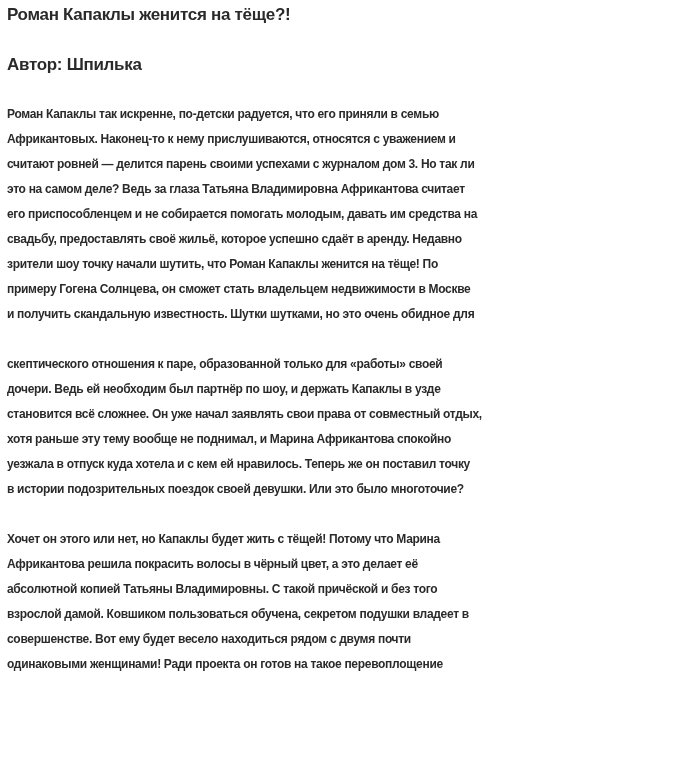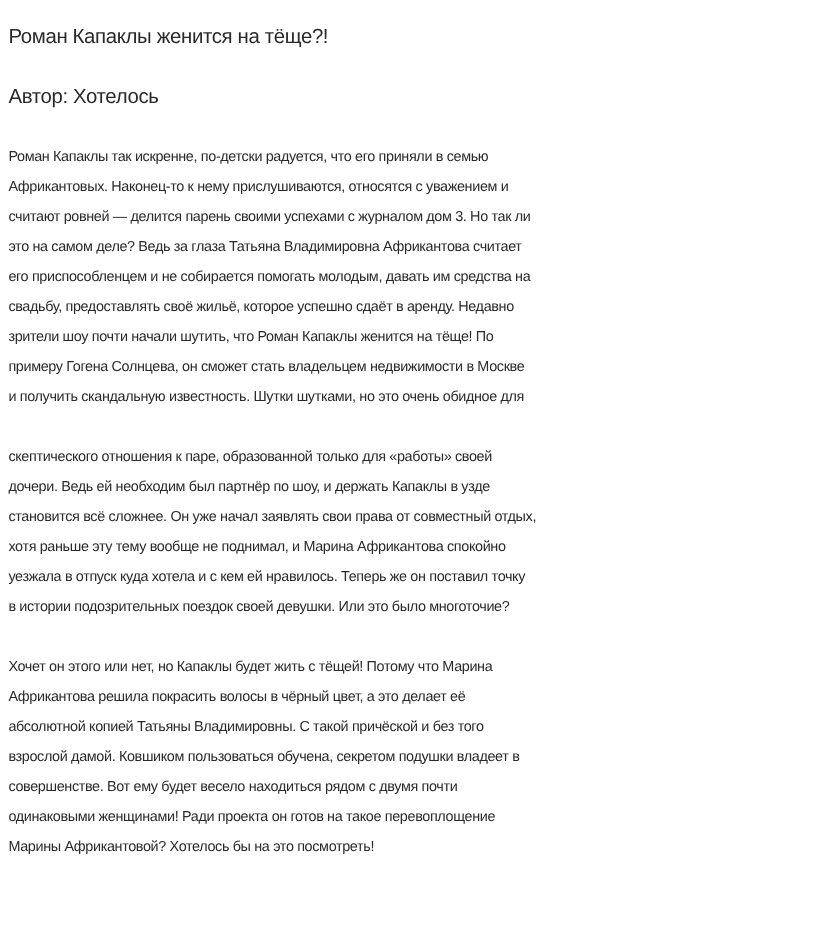--- a/index.html
+++ b/index.html
@@ -11,21 +11,22 @@
     width: 699px;
     height: 784px;
     overflow: hidden;
     font-family: "Liberation Sans", "DejaVu Sans", sans-serif;
     color: #2a2a2a;
   }
   .article {
     padding: 2px 8px 0 7px;
   }
   .block {
-    margin: 16px 0 25px 0;
+    margin: 0 0 25px 0;
+    font-weight: bold;
   }
   .line {
     font-size: 12px;
     line-height: 25px;
     letter-spacing: -0.3px;
     white-space: nowrap;
   }
   .title .line,
   .author .line {
     font-size: 17px;
@@ -34,47 +35,46 @@
 </head>
 <body style="background: rgb(255, 255, 255); color: rgb(42, 42, 42);">
 
 <div class="article">
 
   <div class="block title">
     <div class="line">Роман Капаклы женится на тёще?!</div>
   </div>
 
   <div class="block author">
-    <div class="line">Автор: Хотелось</div>
+    <div class="line">Автор: Шпилька</div>
   </div>
 
   <div class="block paragraph">
     <div class="line">Роман Капаклы так искренне, по-детски радуется, что его приняли в семью</div>
     <div class="line">Африкантовых. Наконец-то к нему прислушиваются, относятся с уважением и</div>
     <div class="line">считают ровней — делится парень своими успехами с журналом дом 3. Но так ли</div>
     <div class="line">это на самом деле? Ведь за глаза Татьяна Владимировна Африкантова считает</div>
     <div class="line">его приспособленцем и не собирается помогать молодым, давать им средства на</div>
     <div class="line">свадьбу, предоставлять своё жильё, которое успешно сдаёт в аренду. Недавно</div>
-    <div class="line">зрители шоу почти начали шутить, что Роман Капаклы женится на тёще! По</div>
+    <div class="line">зрители шоу точку начали шутить, что Роман Капаклы женится на тёще! По</div>
     <div class="line">примеру Гогена Солнцева, он сможет стать владельцем недвижимости в Москве</div>
     <div class="line">и получить скандальную известность. Шутки шутками, но это очень обидное для</div>
   </div>
 
   <div class="block paragraph">
     <div class="line">скептического отношения к паре, образованной только для «работы» своей</div>
     <div class="line">дочери. Ведь ей необходим был партнёр по шоу, и держать Капаклы в узде</div>
     <div class="line">становится всё сложнее. Он уже начал заявлять свои права от совместный отдых,</div>
     <div class="line">хотя раньше эту тему вообще не поднимал, и Марина Африкантова спокойно</div>
     <div class="line">уезжала в отпуск куда хотела и с кем ей нравилось. Теперь же он поставил точку</div>
     <div class="line">в истории подозрительных поездок своей девушки. Или это было многоточие?</div>
   </div>
 
   <div class="block paragraph">
     <div class="line">Хочет он этого или нет, но Капаклы будет жить с тёщей! Потому что Марина</div>
     <div class="line">Африкантова решила покрасить волосы в чёрный цвет, а это делает её</div>
     <div class="line">абсолютной копией Татьяны Владимировны. С такой причёской и без того</div>
     <div class="line">взрослой дамой. Ковшиком пользоваться обучена, секретом подушки владеет в</div>
     <div class="line">совершенстве. Вот ему будет весело находиться рядом с двумя почти</div>
     <div class="line">одинаковыми женщинами! Ради проекта он готов на такое перевоплощение</div>
-    <div class="line">Марины Африкантовой? Хотелось бы на это посмотреть!</div>
   </div>
 
 </div>
 
 </body></html>

